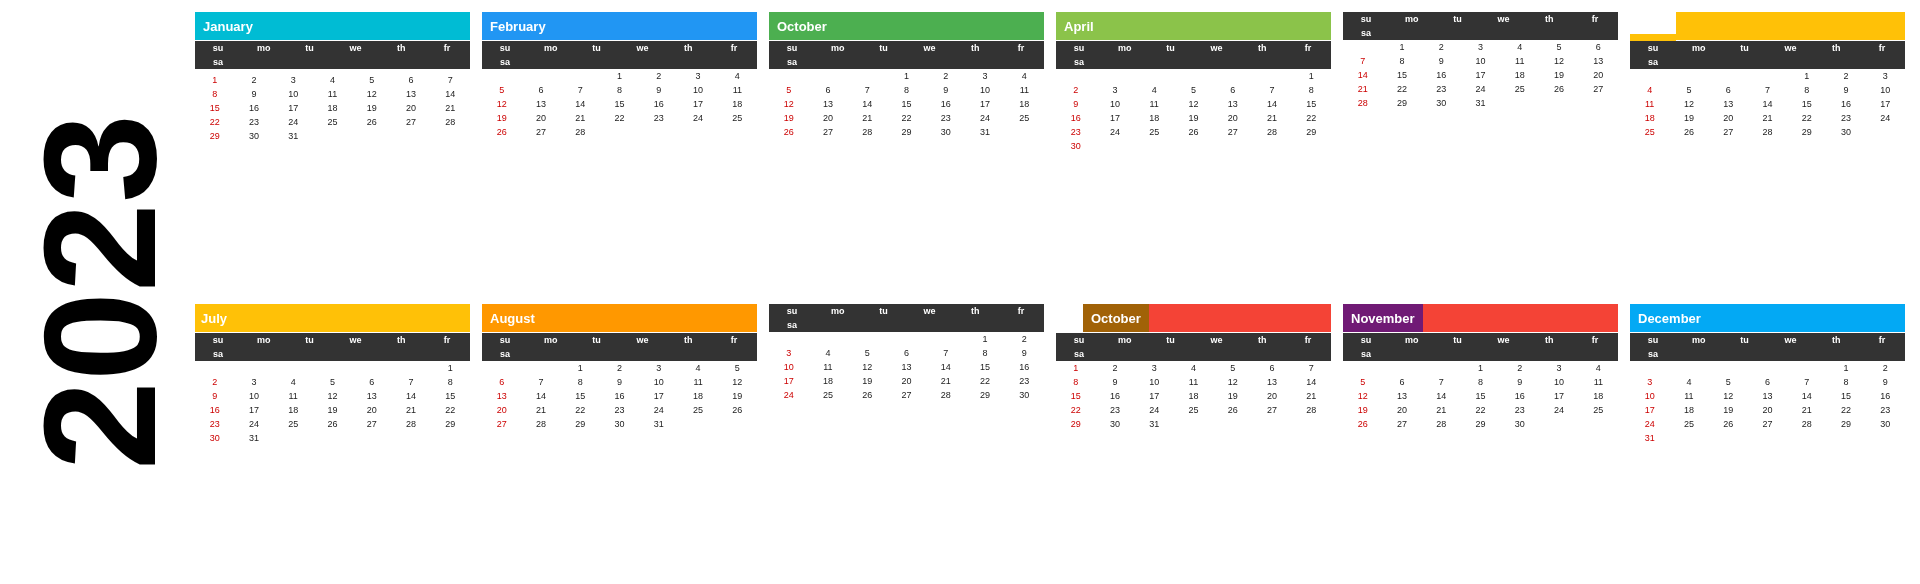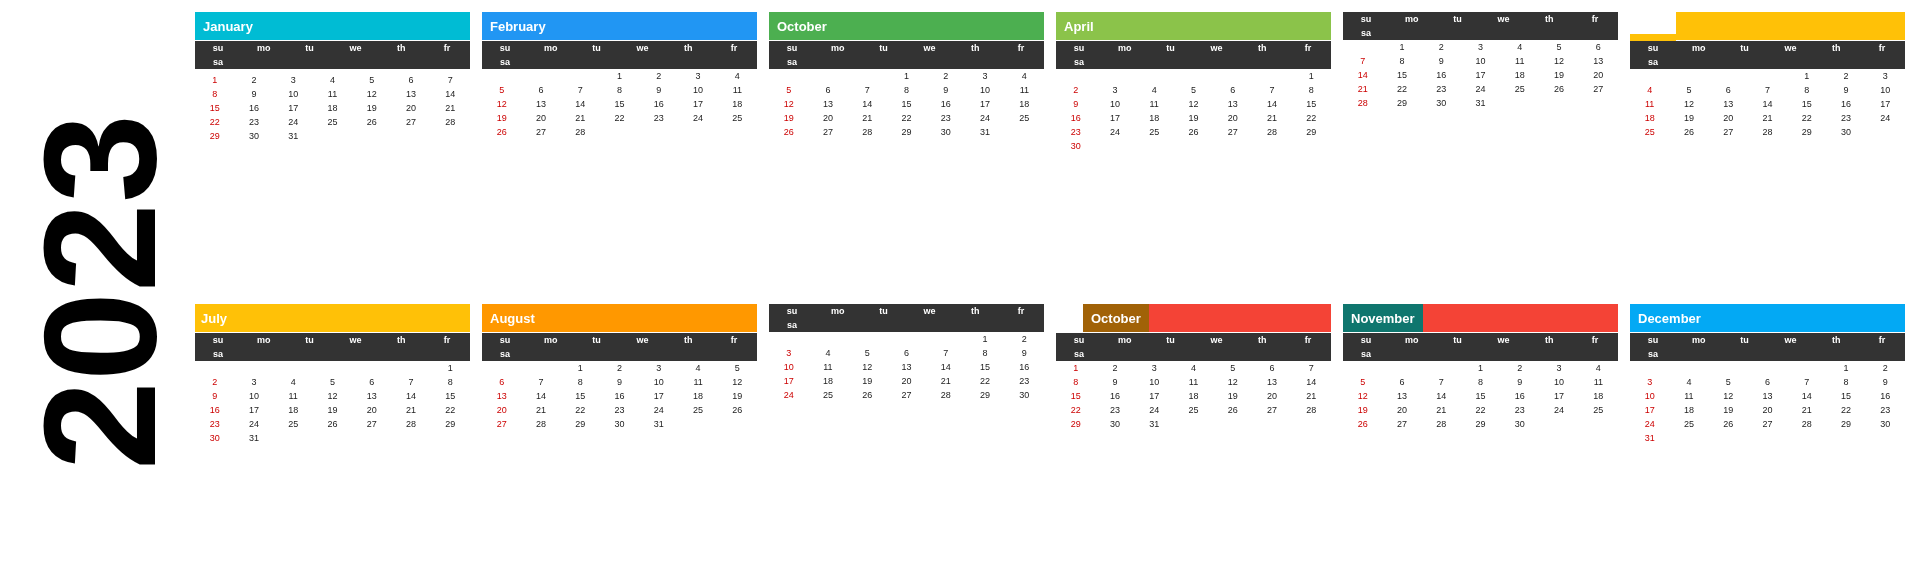--- a/index.html
+++ b/index.html
@@ -666,21 +666,21 @@
         <div class="day-cell empty"></div>
         <div class="day-cell empty"></div>
         <div class="day-cell empty"></div>
         <div class="day-cell empty"></div>
         <div class="day-cell empty"></div>
         <div class="day-cell empty"></div>
       </div>
     </div>
     <div class="month-block">
       <div class="month-header">
-        <div class="month-name" style="background-color: #0f766e;">November</div>
+        <div class="month-name" style="background-color: #701a75;">November</div>
         <div class="month-header-bar" style="background-color: rgb(244, 67, 54);"></div>
       </div>
       <div class="dow-row">
         <div class="dow-cell">su</div>
         <div class="dow-cell">mo</div>
         <div class="dow-cell">tu</div>
         <div class="dow-cell">we</div>
         <div class="dow-cell">th</div>
         <div class="dow-cell">fr</div>
         <div class="dow-cell">sa</div>

